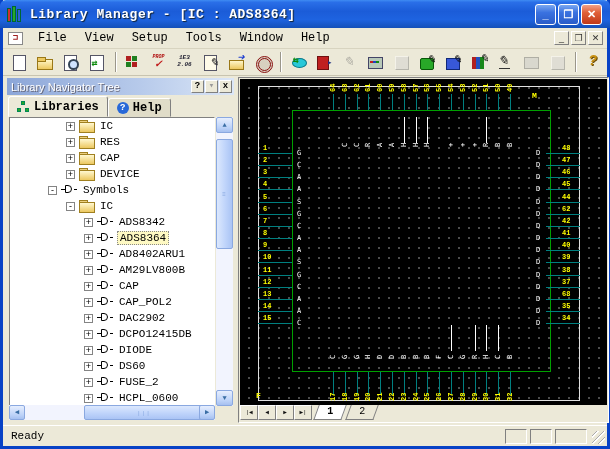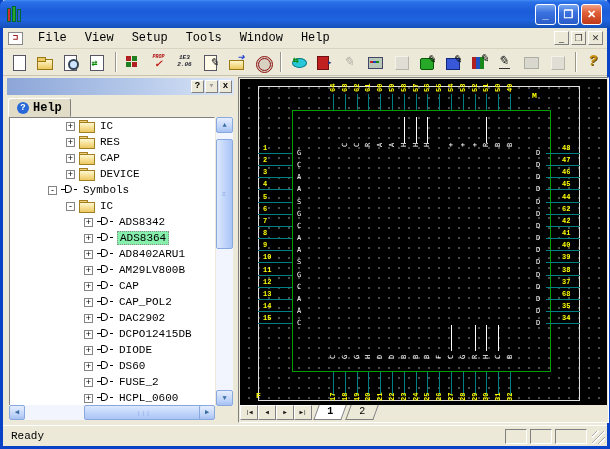--- a/index.html
+++ b/index.html
@@ -115,21 +115,21 @@
     font-size:9px; line-height:7px; text-align:center; margin-right:4px; flex:none; font-family:"Liberation Sans",sans-serif; }
   .ficon { position:relative; width:15px; height:12px; margin-right:4px; flex:none; }
   .ficon::before { content:""; position:absolute; left:0; top:0; width:7px; height:4px; background:#ecd080; border:1px solid #a08020; }
   .ficon::after { content:""; position:absolute; left:0; top:2px; width:14px; height:9px;
     background:linear-gradient(180deg,#fff8d0,#ecc860); border:1px solid #a08020; }
   .gicon { position:relative; width:16px; height:10px; margin-right:4px; flex:none; }
   .gicon .gl { position:absolute; left:0; top:4px; width:4px; height:1px; background:#000; }
   .gicon .gb { position:absolute; left:4px; top:0; width:7px; height:8px; background:#fff; border:1px solid #000; border-radius:0 5px 5px 0; }
   .gicon .gr { position:absolute; left:13px; top:4px; width:3px; height:1px; background:#000; }
   .tlabel { padding:0 2px; }
-  .trow.sel .tlabel { background:#86efac; border:1px dotted #8a8a8a; }
+  .trow.sel .tlabel { background:#fef9c3; border:1px dotted #8a8a8a; }
 
   
   .vsb { position:absolute; right:3px; top:40px; width:17px; height:289px; background:#f2f4fe; }
   .hsb { position:absolute; left:4px; bottom:3px; width:206px; height:15px; background:#f2f4fe; }
   .sbtn { position:absolute; width:17px; height:16px; border-radius:2px;
     background:linear-gradient(180deg,#e6eefe,#bcd2f8 70%,#a6c0f0); border:1px solid #8aa8e0;
     color:#3a6ea5; font-size:7px; text-align:center; line-height:14px; }
   .hsb .sbtn { width:16px; height:15px; line-height:13px; }
   .thumb { position:absolute; border-radius:2px; background:linear-gradient(90deg,#dce8fd,#c2d6fb 50%,#aac4f5);
     border:1px solid #8aa8e0; }
@@ -174,20 +174,21 @@
 <body>
 
 <div id="app">
 
   <div class="titlebar">
     <div class="app-icon">
         <i></i>
         <i></i>
         <i></i>
       </div>
+    <div class="title-text">Library Manager - [IC : ADS8364]</div>
     <div class="winbtns">
       <div class="wbtn">_</div>
       <div class="wbtn">❐</div>
       <div class="wbtn close">✕</div>
     </div>
   </div>
 
   <div class="menubar">
     <div class="mdi-icon">⊐</div>
     <div id="menu-items" style="display:flex">
@@ -278,27 +279,36 @@
         <i class="icon k-blank-gray"></i>
       </div>
       <div class="tsep"></div>
       <div class="tbtn">
         <i class="icon k-help"></i>
       </div>
     </div>
 
   <div class="panel">
     <div class="panel-title">
+      <span>Library Navigator Tree</span>
       <div class="ptbtns">
         <div class="ptbtn">?</div>
         <div class="ptbtn dis">▾</div>
         <div class="ptbtn">x</div>
       </div>
     </div>
     <div class="tabs">
+      <div class="tab">
+        <span class="tree-ic">
+            <i></i>
+            <i></i>
+            <i></i>
+          </span>
+        <span>Libraries</span>
+      </div>
       <div class="tab inactive">
         <span class="help-ic">?</span>
         <span>Help</span>
       </div>
     </div>
     <div class="tree-wrap" id="tree">
         <div class="trow" style="padding-left: 56px;">
           <span class="tog">+</span>
           <span class="ficon"></span>
           <span class="tlabel">IC</span>

